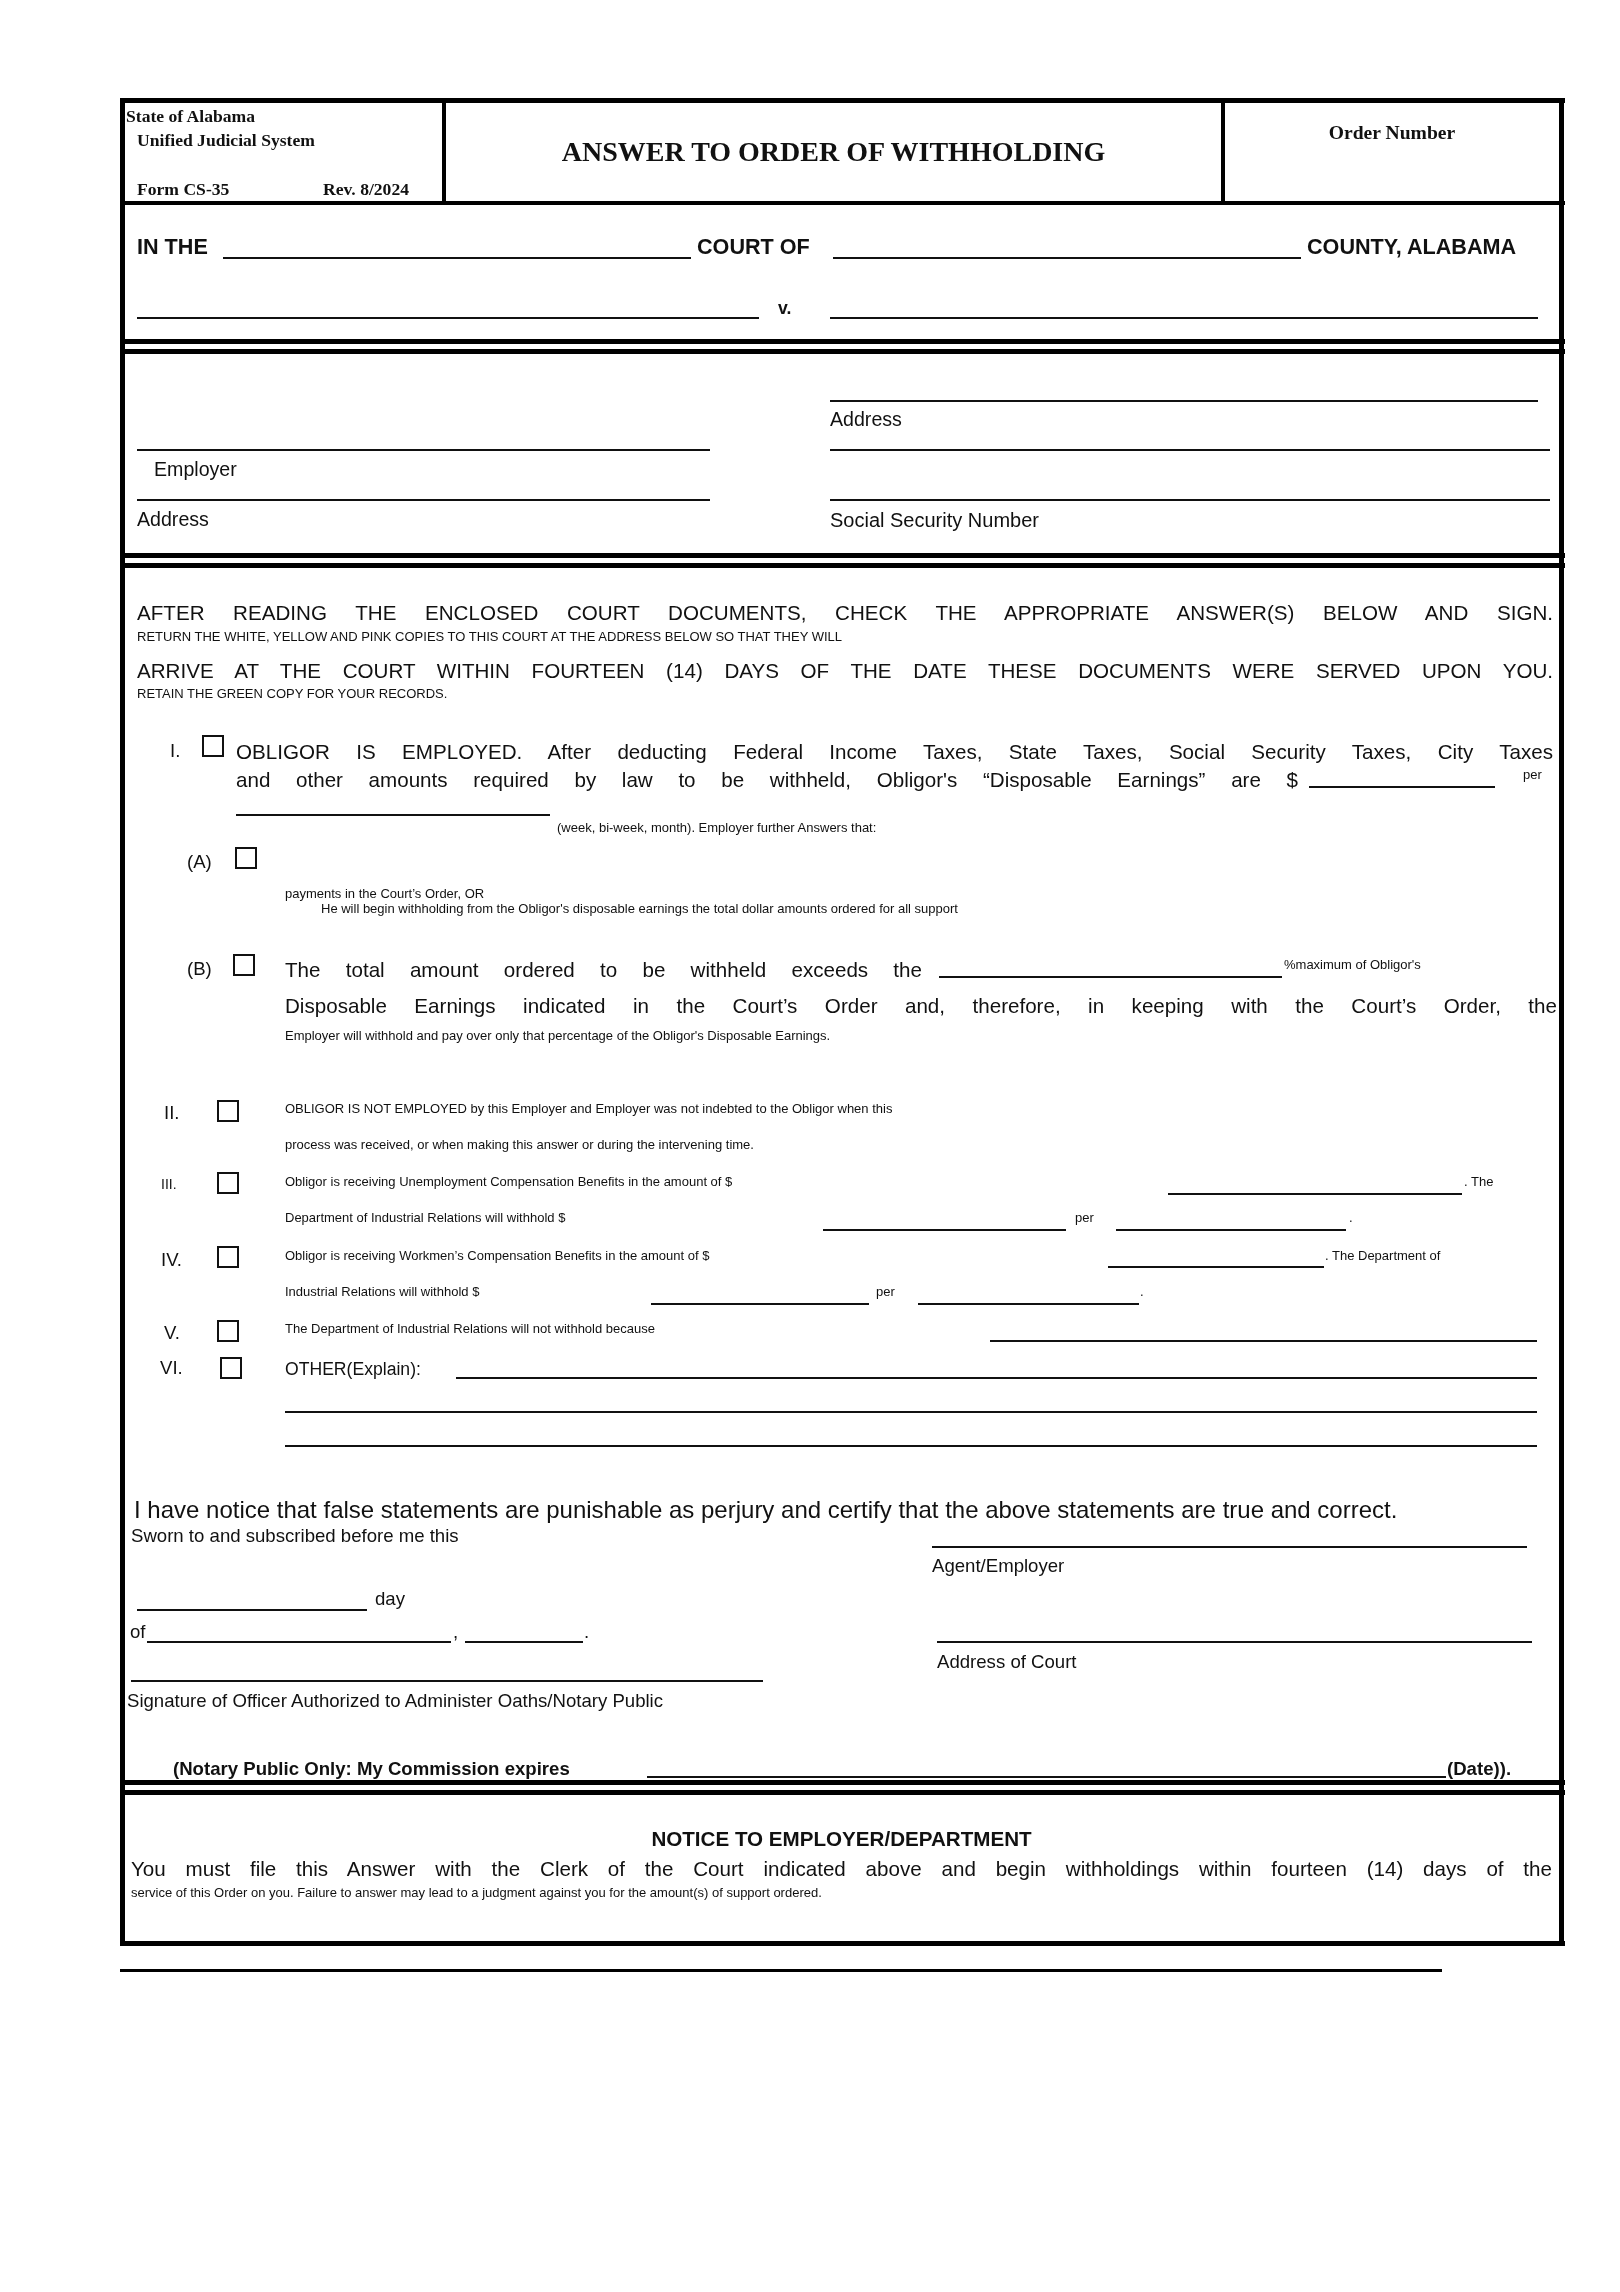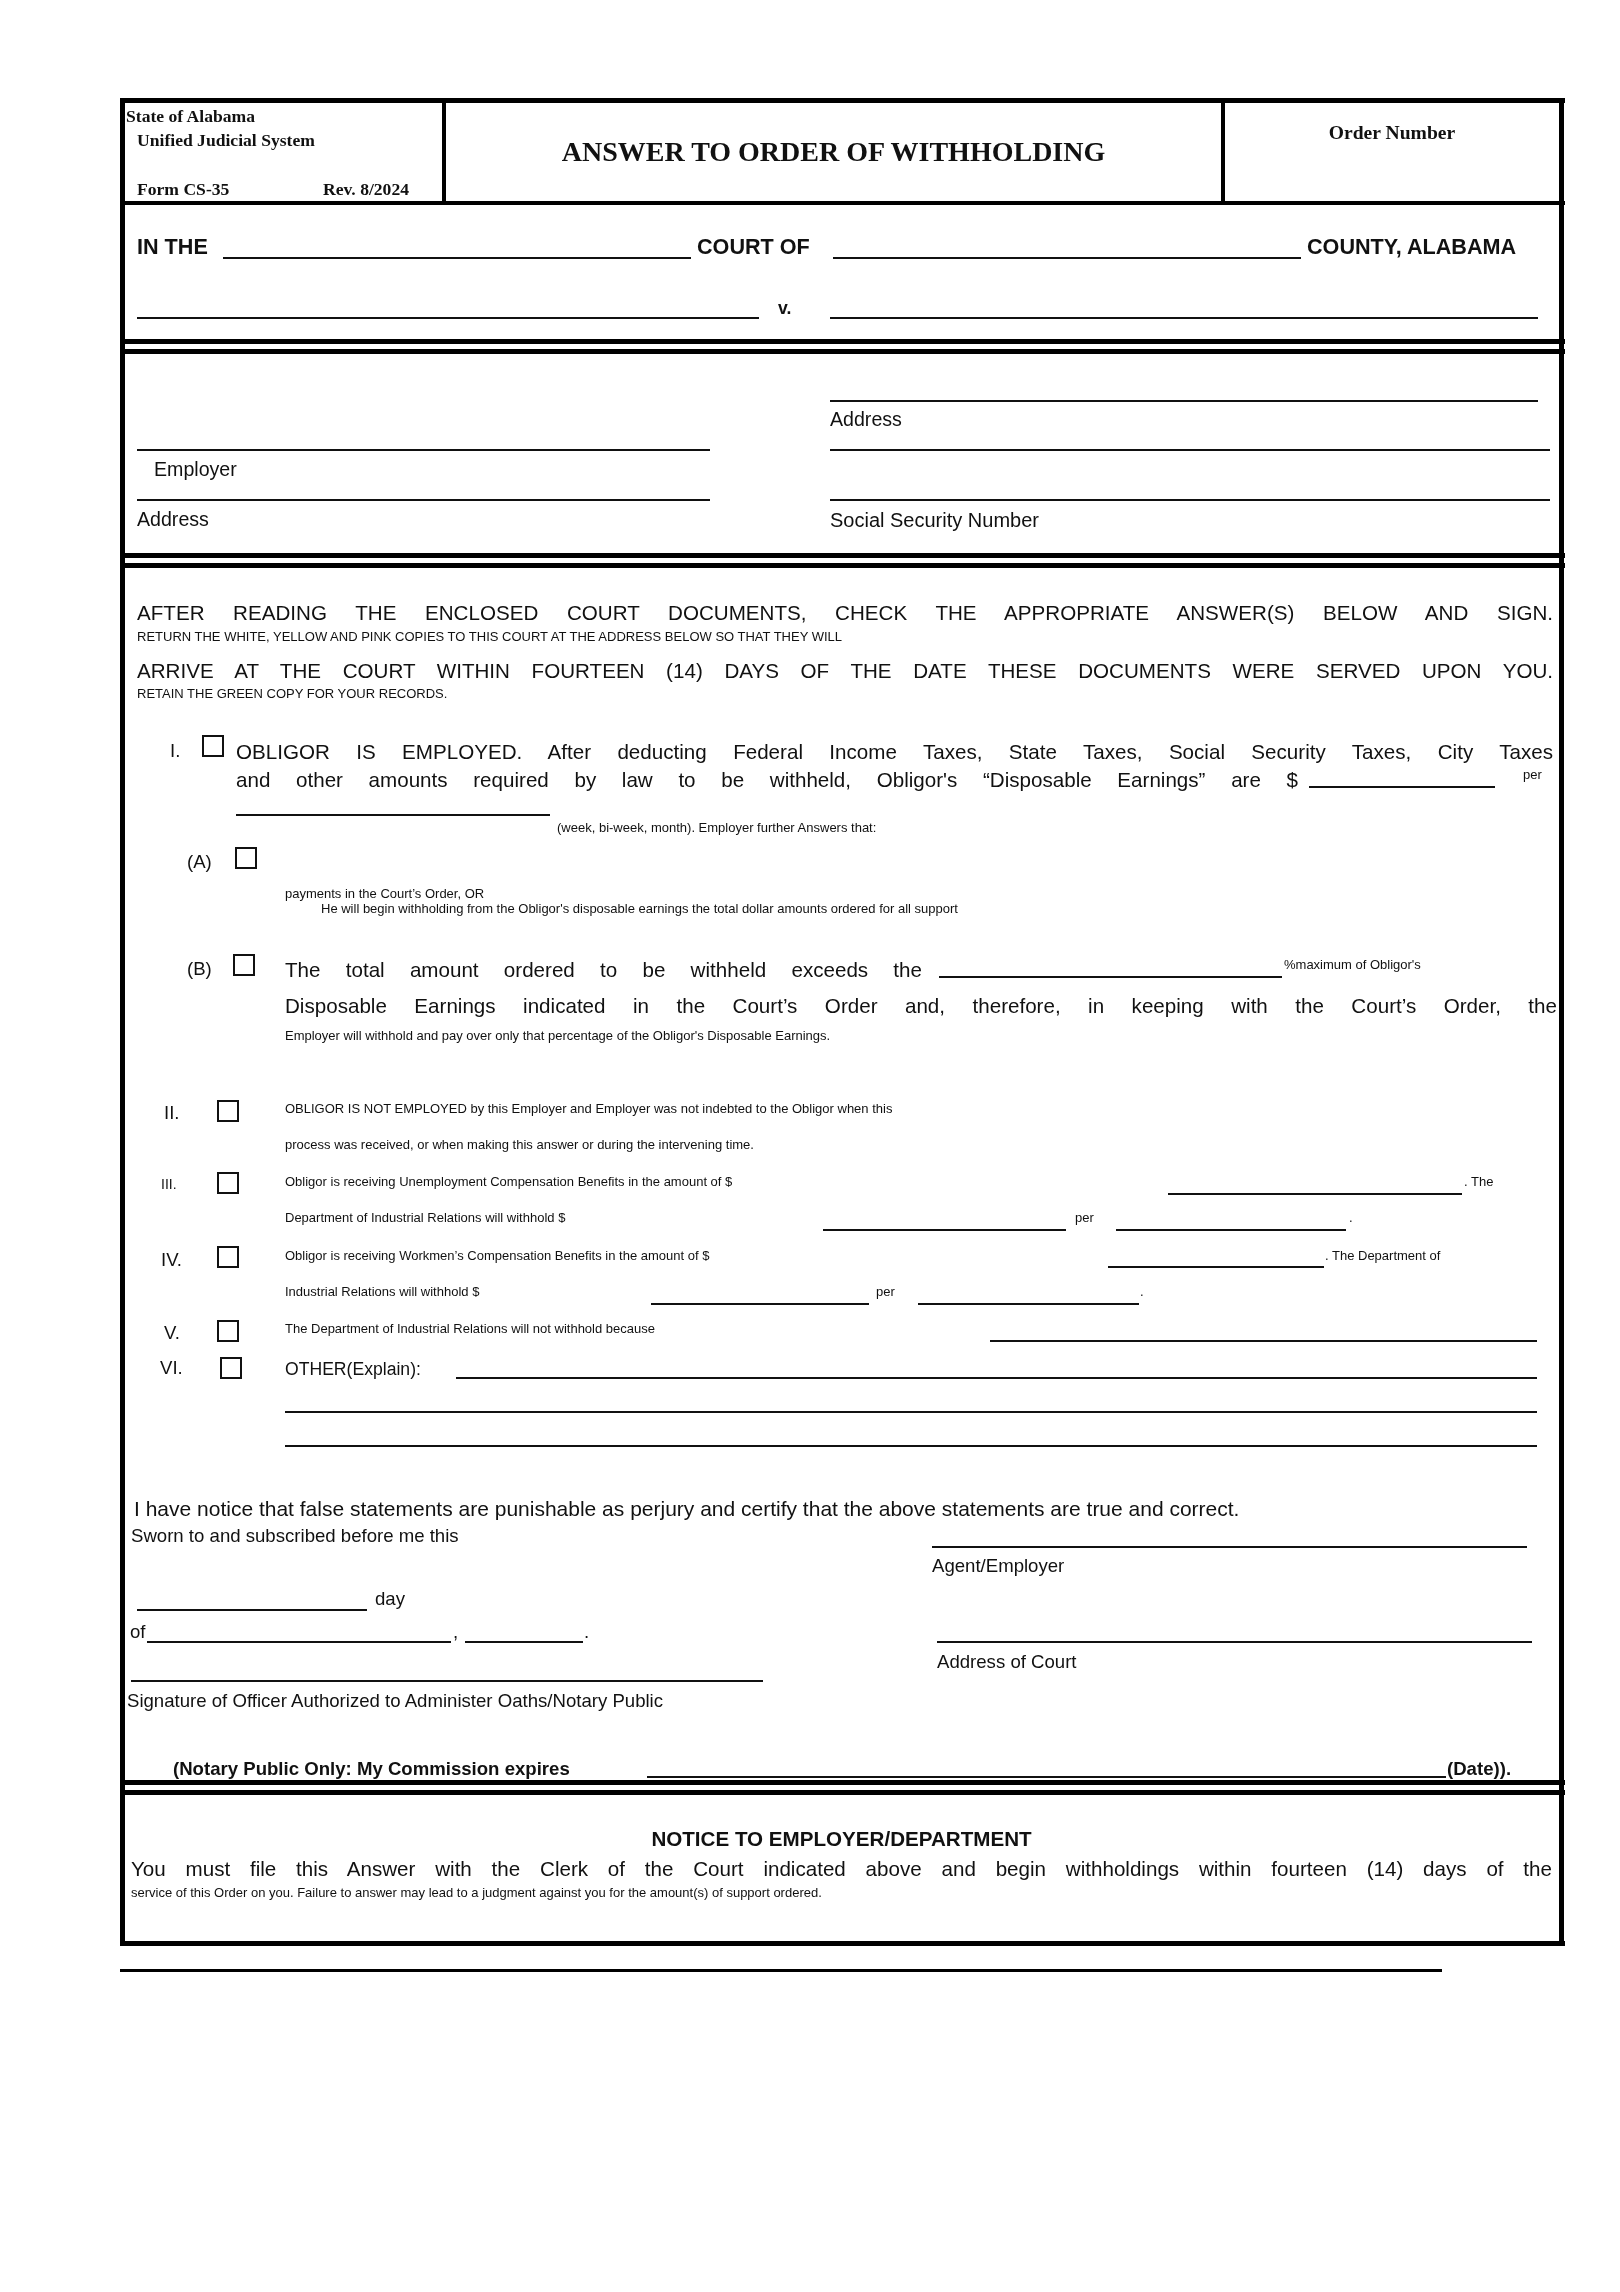--- a/index.html
+++ b/index.html
@@ -151,21 +151,21 @@
 <div>
   <div class="txt" style="left:160px; top:1359px; font-size:18.6px;">VI.</div>
   <div class="cb" style="left:220px; top:1357px;"></div>
   <div class="txt" style="left:285px; top:1361px; font-size:17.6px;">OTHER(Explain):</div>
   <div class="line" style="left:456px; top:1377px; width:1081px;"></div>
   <div class="line" style="left:285px; top:1411px; width:1252px;"></div>
   <div class="line" style="left:285px; top:1445px; width:1252px;"></div>
 </div>
 
 <div>
-  <div class="txt" style="left:134px; top:1498px; font-size:21px;">I have notice that false statements are punishable as perjury and certify that the above statements are true and correct.</div>
+  <div class="txt" style="left:134px; top:1498px; font-size:24px;">I have notice that false statements are punishable as perjury and certify that the above statements are true and correct.</div>
   <div class="txt" style="left:131px; top:1527px; font-size:18.6px;">Sworn to and subscribed before me this</div>
 
   <div class="line" style="left:932px; top:1546px; width:595px;"></div>
   <div class="txt" style="left:932px; top:1557px; font-size:18.6px;">Agent/Employer</div>
 
   <div class="line" style="left:137px; top:1609px; width:230px;"></div>
   <div class="txt" style="left:375px; top:1590px; font-size:18.6px;">day</div>
 
   <div class="txt" style="left:130px; top:1623px; font-size:18.6px;">of</div>
   <div class="line" style="left:147px; top:1641px; width:304px;"></div>

